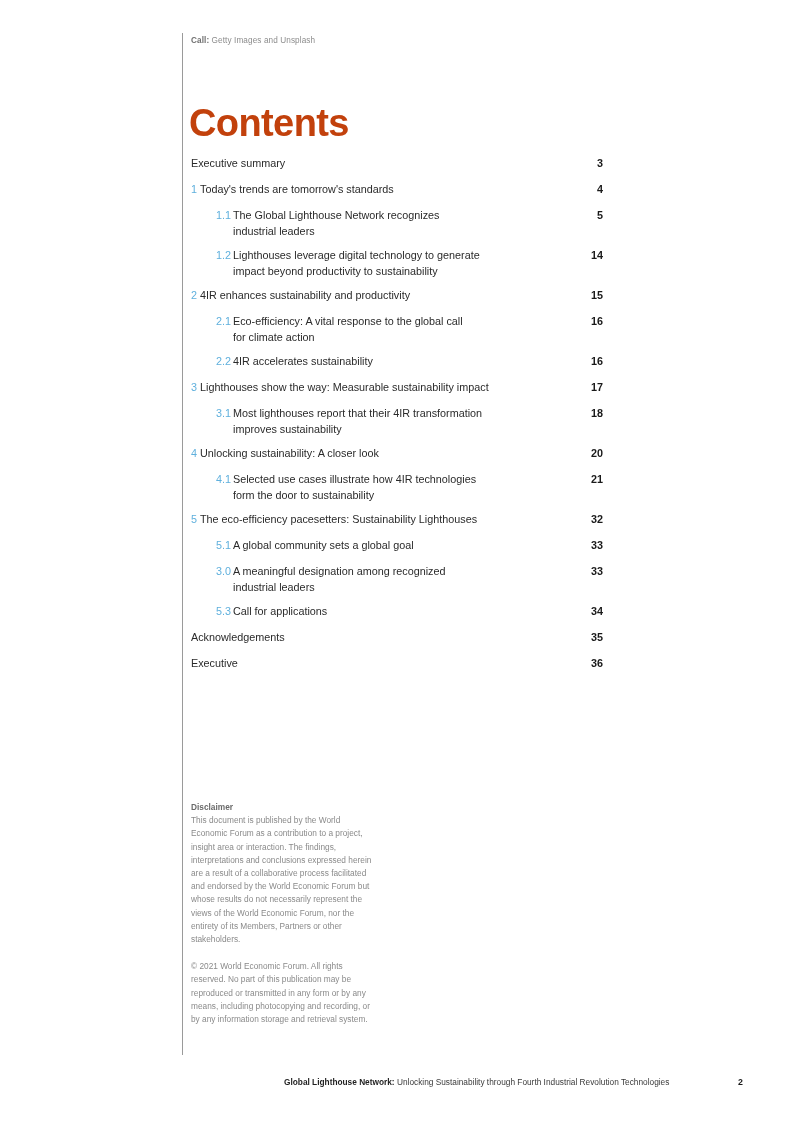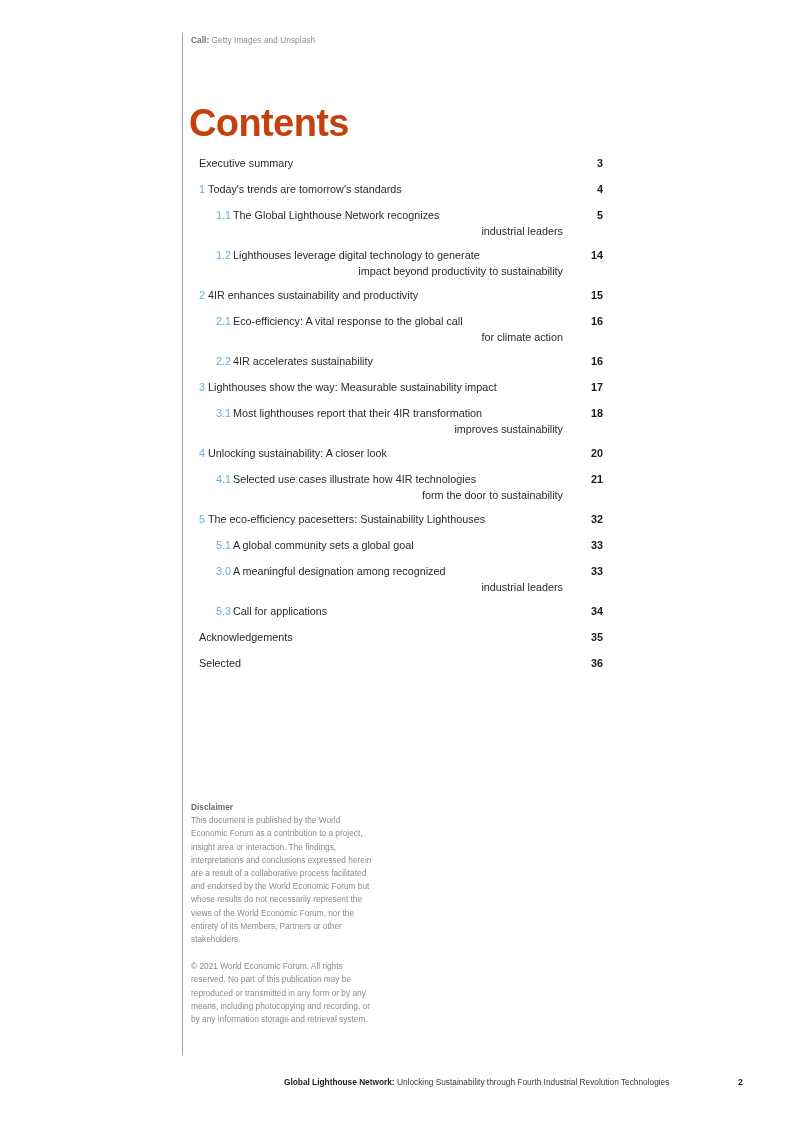--- a/index.html
+++ b/index.html
@@ -60,21 +60,21 @@
     left: 191px;
     top: 156px;
     width: 412px;
   }
   .toc-entry {
     position: relative;
     display: block;
     min-height: 17px;
     margin-bottom: 9px;
   }
-  .toc-entry.level-1 { padding-left: 0; margin-left: 8px; }
+  .toc-entry.level-1 { padding-left: 0; }
   .toc-entry.level-2 { padding-left: 25px; margin-bottom: 9px; }
 
   .toc-row {
     position: relative;
     display: flex;
     align-items: flex-start;
   }
   .toc-num {
     color: #5fb0dd;
     font-size: 10.8px;
@@ -85,21 +85,21 @@
   .level-1 .toc-num { min-width: 9px; }
   .level-2 .toc-num { min-width: 17px; }
 
   .toc-label {
     color: #2a2a2a;
     font-size: 10.8px;
     line-height: 15.5px;
     flex: 1 1 auto;
     padding-right: 40px;
   }
-  .toc-label .l2 { display: block; text-align: right; }
+  .toc-label .l2 { display: block; }
 
   .toc-page {
     position: absolute;
     right: 0;
     top: 0;
     width: 40px;
     text-align: right;
     font-size: 10.8px;
     line-height: 15.5px;
     font-weight: bold;
@@ -271,21 +271,21 @@
       </div>
     </div>
     <div class="toc-entry level-1">
       <div class="toc-row">
         <span class="toc-label"><span>Acknowledgements</span></span>
         <span class="toc-page">35</span>
       </div>
     </div>
     <div class="toc-entry level-1">
       <div class="toc-row">
-        <span class="toc-label"><span>Selected</span></span>
+        <span class="toc-label"><span>Executive</span></span>
         <span class="toc-page">36</span>
       </div>
     </div>
   </div>
 
 <div class="disclaimer">
   <span class="dis-head">Disclaimer</span>
   <p>This document is published by the World Economic Forum as a contribution to a project, insight area or interaction. The findings, interpretations and conclusions expressed herein are a result of a collaborative process facilitated and endorsed by the World Economic Forum but whose results do not necessarily represent the views of the World Economic Forum, nor the entirety of its Members, Partners or other stakeholders.</p>
   <p class="copy">© 2021 World Economic Forum. All rights reserved. No part of this publication may be reproduced or transmitted in any form or by any means, including photocopying and recording, or by any information storage and retrieval system.</p>
 </div>

